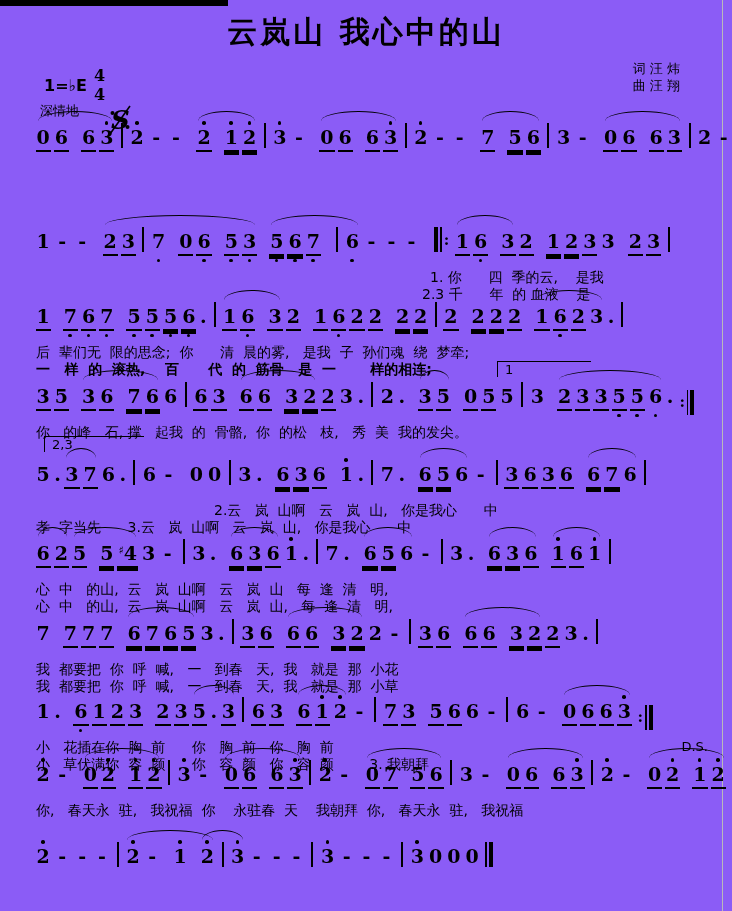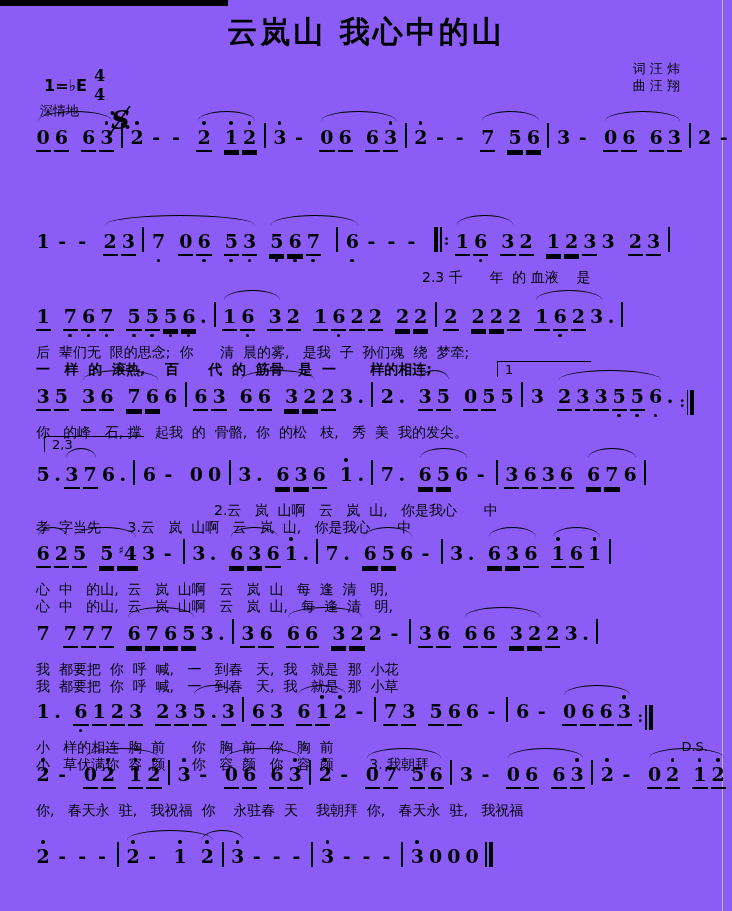--- a/index.html
+++ b/index.html
@@ -83,20 +83,21 @@
       <div class="notes"><span class="note u1"><span class="dg">0</span></span><span class="note u1"><span class="dg">6</span></span><span class="gap"></span><span class="note u1"><span class="dg">6</span></span><span class="note u1"><span class="dg">3</span><i class="du" style="top: -5px;"></i></span><span class="bar"></span><span class="note"><span class="dg">2</span><i class="du" style="top: -5px;"></i></span><span class="dash">-</span><span class="dash">-</span><span class="gap"></span><span class="note u1"><span class="dg">2</span><i class="du" style="top: -5px;"></i></span><span class="gap"></span><span class="note u2"><span class="dg">1</span><i class="du" style="top: -5px;"></i></span><span class="note u2"><span class="dg">2</span><i class="du" style="top: -5px;"></i></span><span class="bar"></span><span class="note"><span class="dg">3</span><i class="du" style="top: -5px;"></i></span><span class="dash">-</span><span class="gap"></span><span class="note u1"><span class="dg">0</span></span><span class="note u1"><span class="dg">6</span></span><span class="gap"></span><span class="note u1"><span class="dg">6</span></span><span class="note u1"><span class="dg">3</span><i class="du" style="top: -5px;"></i></span><span class="bar"></span><span class="note"><span class="dg">2</span><i class="du" style="top: -5px;"></i></span><span class="dash">-</span><span class="dash">-</span><span class="gap"></span><span class="note u1"><span class="dg">7</span></span><span class="gap"></span><span class="note u2"><span class="dg">5</span></span><span class="note u2"><span class="dg">6</span></span><span class="bar"></span><span class="note"><span class="dg">3</span></span><span class="dash">-</span><span class="gap"></span><span class="note u1"><span class="dg">0</span></span><span class="note u1"><span class="dg">6</span></span><span class="gap"></span><span class="note u1"><span class="dg">6</span></span><span class="note u1"><span class="dg">3</span></span><span class="bar"></span><span class="note"><span class="dg">2</span></span><span class="dash">-</span><span class="gap"></span><span class="gap"></span><div class="slur" style="left: 4px; width: 74px;"></div><div class="slur" style="left: 164px; width: 57px;"></div><div class="slur" style="left: 287px; width: 75px;"></div><div class="slur" style="left: 448px; width: 57px;"></div><div class="slur" style="left: 571px; width: 75px;"></div></div>
       <div class="lyrics"></div>
     </div>
   <div class="system" style="top: 214px;">
       <div class="notes"><span class="note"><span class="dg">1</span></span><span class="dash">-</span><span class="dash">-</span><span class="gap"></span><span class="note u1"><span class="dg">2</span></span><span class="note u1"><span class="dg">3</span></span><span class="bar"></span><span class="note"><span class="dg">7</span><i class="dd" style="bottom: -8px;"></i></span><span class="gap"></span><span class="note u1"><span class="dg">0</span></span><span class="note u1"><span class="dg">6</span><i class="dd" style="bottom: -8px;"></i></span><span class="gap"></span><span class="note u1"><span class="dg">5</span><i class="dd" style="bottom: -8px;"></i></span><span class="note u1"><span class="dg">3</span><i class="dd" style="bottom: -8px;"></i></span><span class="gap"></span><span class="note u2"><span class="dg">5</span><i class="dd" style="bottom: -8px;"></i></span><span class="note u2"><span class="dg">6</span><i class="dd" style="bottom: -8px;"></i></span><span class="note u1"><span class="dg">7</span><i class="dd" style="bottom: -8px;"></i></span><span class="gap"></span><span class="bar"></span><span class="note"><span class="dg">6</span><i class="dd" style="bottom: -8px;"></i></span><span class="dash">-</span><span class="dash">-</span><span class="dash">-</span><span class="gap"></span><span class="rep">
           <span class="thick"></span>
           <span class="thin"></span>
           <span class="rdots">:</span>
         </span><span class="note u1"><span class="dg">1</span></span><span class="note u1"><span class="dg">6</span><i class="dd" style="bottom: -8px;"></i></span><span class="gap"></span><span class="note u1"><span class="dg">3</span></span><span class="note u1"><span class="dg">2</span></span><span class="gap"></span><span class="note u2"><span class="dg">1</span></span><span class="note u2"><span class="dg">2</span></span><span class="note u1"><span class="dg">3</span></span><span class="note"><span class="dg">3</span></span><span class="gap"></span><span class="note u1"><span class="dg">2</span></span><span class="note u1"><span class="dg">3</span></span><span class="bar"></span><div class="slur" style="left: 71px; width: 150px;"></div><div class="slur" style="left: 237px; width: 87px;"></div><div class="slur" style="left: 423px; width: 56px;"></div></div>
       <div class="lyrics">
+        <div class="lyr" style="padding-left: 396px;">1. 你      四  季的云,    是我</div>
         <div class="lyr" style="padding-left: 388px;">2.3 千      年  的 血液    是</div>
       </div>
     </div>
   <div class="system" style="top: 289px;">
       <div class="notes"><span class="note u1"><span class="dg">1</span></span><span class="gap"></span><span class="note u1"><span class="dg">7</span><i class="dd" style="bottom: -8px;"></i></span><span class="note u1"><span class="dg">6</span><i class="dd" style="bottom: -8px;"></i></span><span class="note u1"><span class="dg">7</span><i class="dd" style="bottom: -8px;"></i></span><span class="gap"></span><span class="note u1"><span class="dg">5</span><i class="dd" style="bottom: -8px;"></i></span><span class="note u1"><span class="dg">5</span><i class="dd" style="bottom: -8px;"></i></span><span class="note u2"><span class="dg">5</span><i class="dd" style="bottom: -8px;"></i></span><span class="note u2"><span class="dg">6</span><i class="dd" style="bottom: -8px;"></i></span><span class="adot">.</span><span class="bar"></span><span class="note u1"><span class="dg">1</span></span><span class="note u1"><span class="dg">6</span><i class="dd" style="bottom: -8px;"></i></span><span class="gap"></span><span class="note u1"><span class="dg">3</span></span><span class="note u1"><span class="dg">2</span></span><span class="gap"></span><span class="note u1"><span class="dg">1</span></span><span class="note u1"><span class="dg">6</span><i class="dd" style="bottom: -8px;"></i></span><span class="note u1"><span class="dg">2</span></span><span class="note u1"><span class="dg">2</span></span><span class="gap"></span><span class="note u2"><span class="dg">2</span></span><span class="note u2"><span class="dg">2</span></span><span class="bar"></span><span class="note u1"><span class="dg">2</span></span><span class="gap"></span><span class="note u2"><span class="dg">2</span></span><span class="note u2"><span class="dg">2</span></span><span class="note u1"><span class="dg">2</span></span><span class="gap"></span><span class="note u1"><span class="dg">1</span></span><span class="note u1"><span class="dg">6</span><i class="dd" style="bottom: -8px;"></i></span><span class="note u1"><span class="dg">2</span></span><span class="note"><span class="dg">3</span></span><span class="adot">.</span><span class="bar"></span><div class="slur" style="left: 190px; width: 56px;"></div><div class="slur" style="left: 502px; width: 66px;"></div></div>
       <div class="lyrics">
         <div class="lyr" style="padding-left: 2px;">后  辈们无  限的思念;  你      清  晨的雾,   是我  子  孙们魂  绕  梦牵;</div>
         <div class="lyr" style="padding-left: 2px; font-weight: bold;">一   样  的  滚热,    百      代  的  筋骨   是  一       样的相连;</div>
       </div>
     </div>
@@ -131,21 +132,21 @@
         <div class="lyr" style="padding-left: 2px;">我  都要把  你  呼  喊,   一   到春   天,  我   就是  那  小草</div>
       </div>
     </div>
   <div class="system" style="top: 684px;">
       <div class="notes"><span class="note"><span class="dg">1</span></span><span class="adot">.</span><span class="gap"></span><span class="note u1"><span class="dg">6</span><i class="dd" style="bottom: -8px;"></i></span><span class="note u1"><span class="dg">1</span></span><span class="note u1"><span class="dg">2</span></span><span class="note u1"><span class="dg">3</span></span><span class="gap"></span><span class="note u1"><span class="dg">2</span></span><span class="note u1"><span class="dg">3</span></span><span class="note u1"><span class="dg">5</span></span><span class="adot">.</span><span class="note u1"><span class="dg">3</span></span><span class="bar"></span><span class="note u1"><span class="dg">6</span></span><span class="note u1"><span class="dg">3</span></span><span class="gap"></span><span class="note u1"><span class="dg">6</span></span><span class="note u1"><span class="dg">1</span><i class="du" style="top: -5px;"></i></span><span class="note"><span class="dg">2</span><i class="du" style="top: -5px;"></i></span><span class="dash">-</span><span class="bar"></span><span class="note u1"><span class="dg">7</span></span><span class="note u1"><span class="dg">3</span></span><span class="gap"></span><span class="note u1"><span class="dg">5</span></span><span class="note u1"><span class="dg">6</span></span><span class="note"><span class="dg">6</span></span><span class="dash">-</span><span class="bar"></span><span class="note"><span class="dg">6</span></span><span class="dash">-</span><span class="gap"></span><span class="note u1"><span class="dg">0</span></span><span class="note u1"><span class="dg">6</span></span><span class="note u1"><span class="dg">6</span></span><span class="note u1"><span class="dg">3</span><i class="du" style="top: -5px;"></i></span><span class="rep">
           <span class="rdots">:</span>
           <span class="thin"></span>
           <span class="thick"></span>
         </span><div class="slur" style="left: 160px; width: 40px;"></div><div class="slur" style="left: 264px; width: 48px;"></div><div class="slur" style="left: 530px; width: 66px;"></div></div>
       <div class="lyrics">
-        <div class="lyr" style="padding-left: 2px;">小   样的相连  胸  前      你   胸  前   你   胸  前</div>
+        <div class="lyr" style="padding-left: 2px;">小   花插在你  胸  前      你   胸  前   你   胸  前</div>
         <div class="lyr" style="padding-left: 2px;">小   草伏满你  容  颜      你   容  颜   你   容  颜        3. 我朝拜</div>
         <span class="ds">D.S.</span>
       </div>
     </div>
   <div class="system" style="top: 747px;">
       <div class="notes"><span class="note"><span class="dg">2</span><i class="du" style="top: -5px;"></i></span><span class="dash">-</span><span class="gap"></span><span class="note u1"><span class="dg">0</span></span><span class="note u1"><span class="dg">2</span><i class="du" style="top: -5px;"></i></span><span class="gap"></span><span class="note u1"><span class="dg">1</span><i class="du" style="top: -5px;"></i></span><span class="note u1"><span class="dg">2</span><i class="du" style="top: -5px;"></i></span><span class="bar"></span><span class="note"><span class="dg">3</span><i class="du" style="top: -5px;"></i></span><span class="dash">-</span><span class="gap"></span><span class="note u1"><span class="dg">0</span></span><span class="note u1"><span class="dg">6</span></span><span class="gap"></span><span class="note u1"><span class="dg">6</span></span><span class="note u1"><span class="dg">3</span><i class="du" style="top: -5px;"></i></span><span class="bar"></span><span class="note"><span class="dg">2</span><i class="du" style="top: -5px;"></i></span><span class="dash">-</span><span class="gap"></span><span class="note u1"><span class="dg">0</span></span><span class="note u1"><span class="dg">7</span></span><span class="gap"></span><span class="note u1"><span class="dg">5</span></span><span class="note u1"><span class="dg">6</span></span><span class="bar"></span><span class="note"><span class="dg">3</span></span><span class="dash">-</span><span class="gap"></span><span class="note u1"><span class="dg">0</span></span><span class="note u1"><span class="dg">6</span></span><span class="gap"></span><span class="note u1"><span class="dg">6</span></span><span class="note u1"><span class="dg">3</span><i class="du" style="top: -5px;"></i></span><span class="bar"></span><span class="note"><span class="dg">2</span><i class="du" style="top: -5px;"></i></span><span class="dash">-</span><span class="gap"></span><span class="note u1"><span class="dg">0</span></span><span class="note u1"><span class="dg">2</span><i class="du" style="top: -5px;"></i></span><span class="gap"></span><span class="note u1"><span class="dg">1</span><i class="du" style="top: -5px;"></i></span><span class="note u1"><span class="dg">2</span><i class="du" style="top: -5px;"></i></span><span class="gap"></span><span class="gap"></span><div class="slur" style="left: 51px; width: 74px;"></div><div class="slur" style="left: 192px; width: 74px;"></div><div class="slur" style="left: 333px; width: 74px;"></div><div class="slur" style="left: 474px; width: 75px;"></div><div class="slur" style="left: 615px; width: 75px;"></div></div>
       <div class="lyrics">
         <div class="lyr" style="padding-left: 2px;">你,   春天永  驻,   我祝福  你    永驻春  天    我朝拜  你,   春天永  驻,   我祝福</div>
       </div>
     </div>

